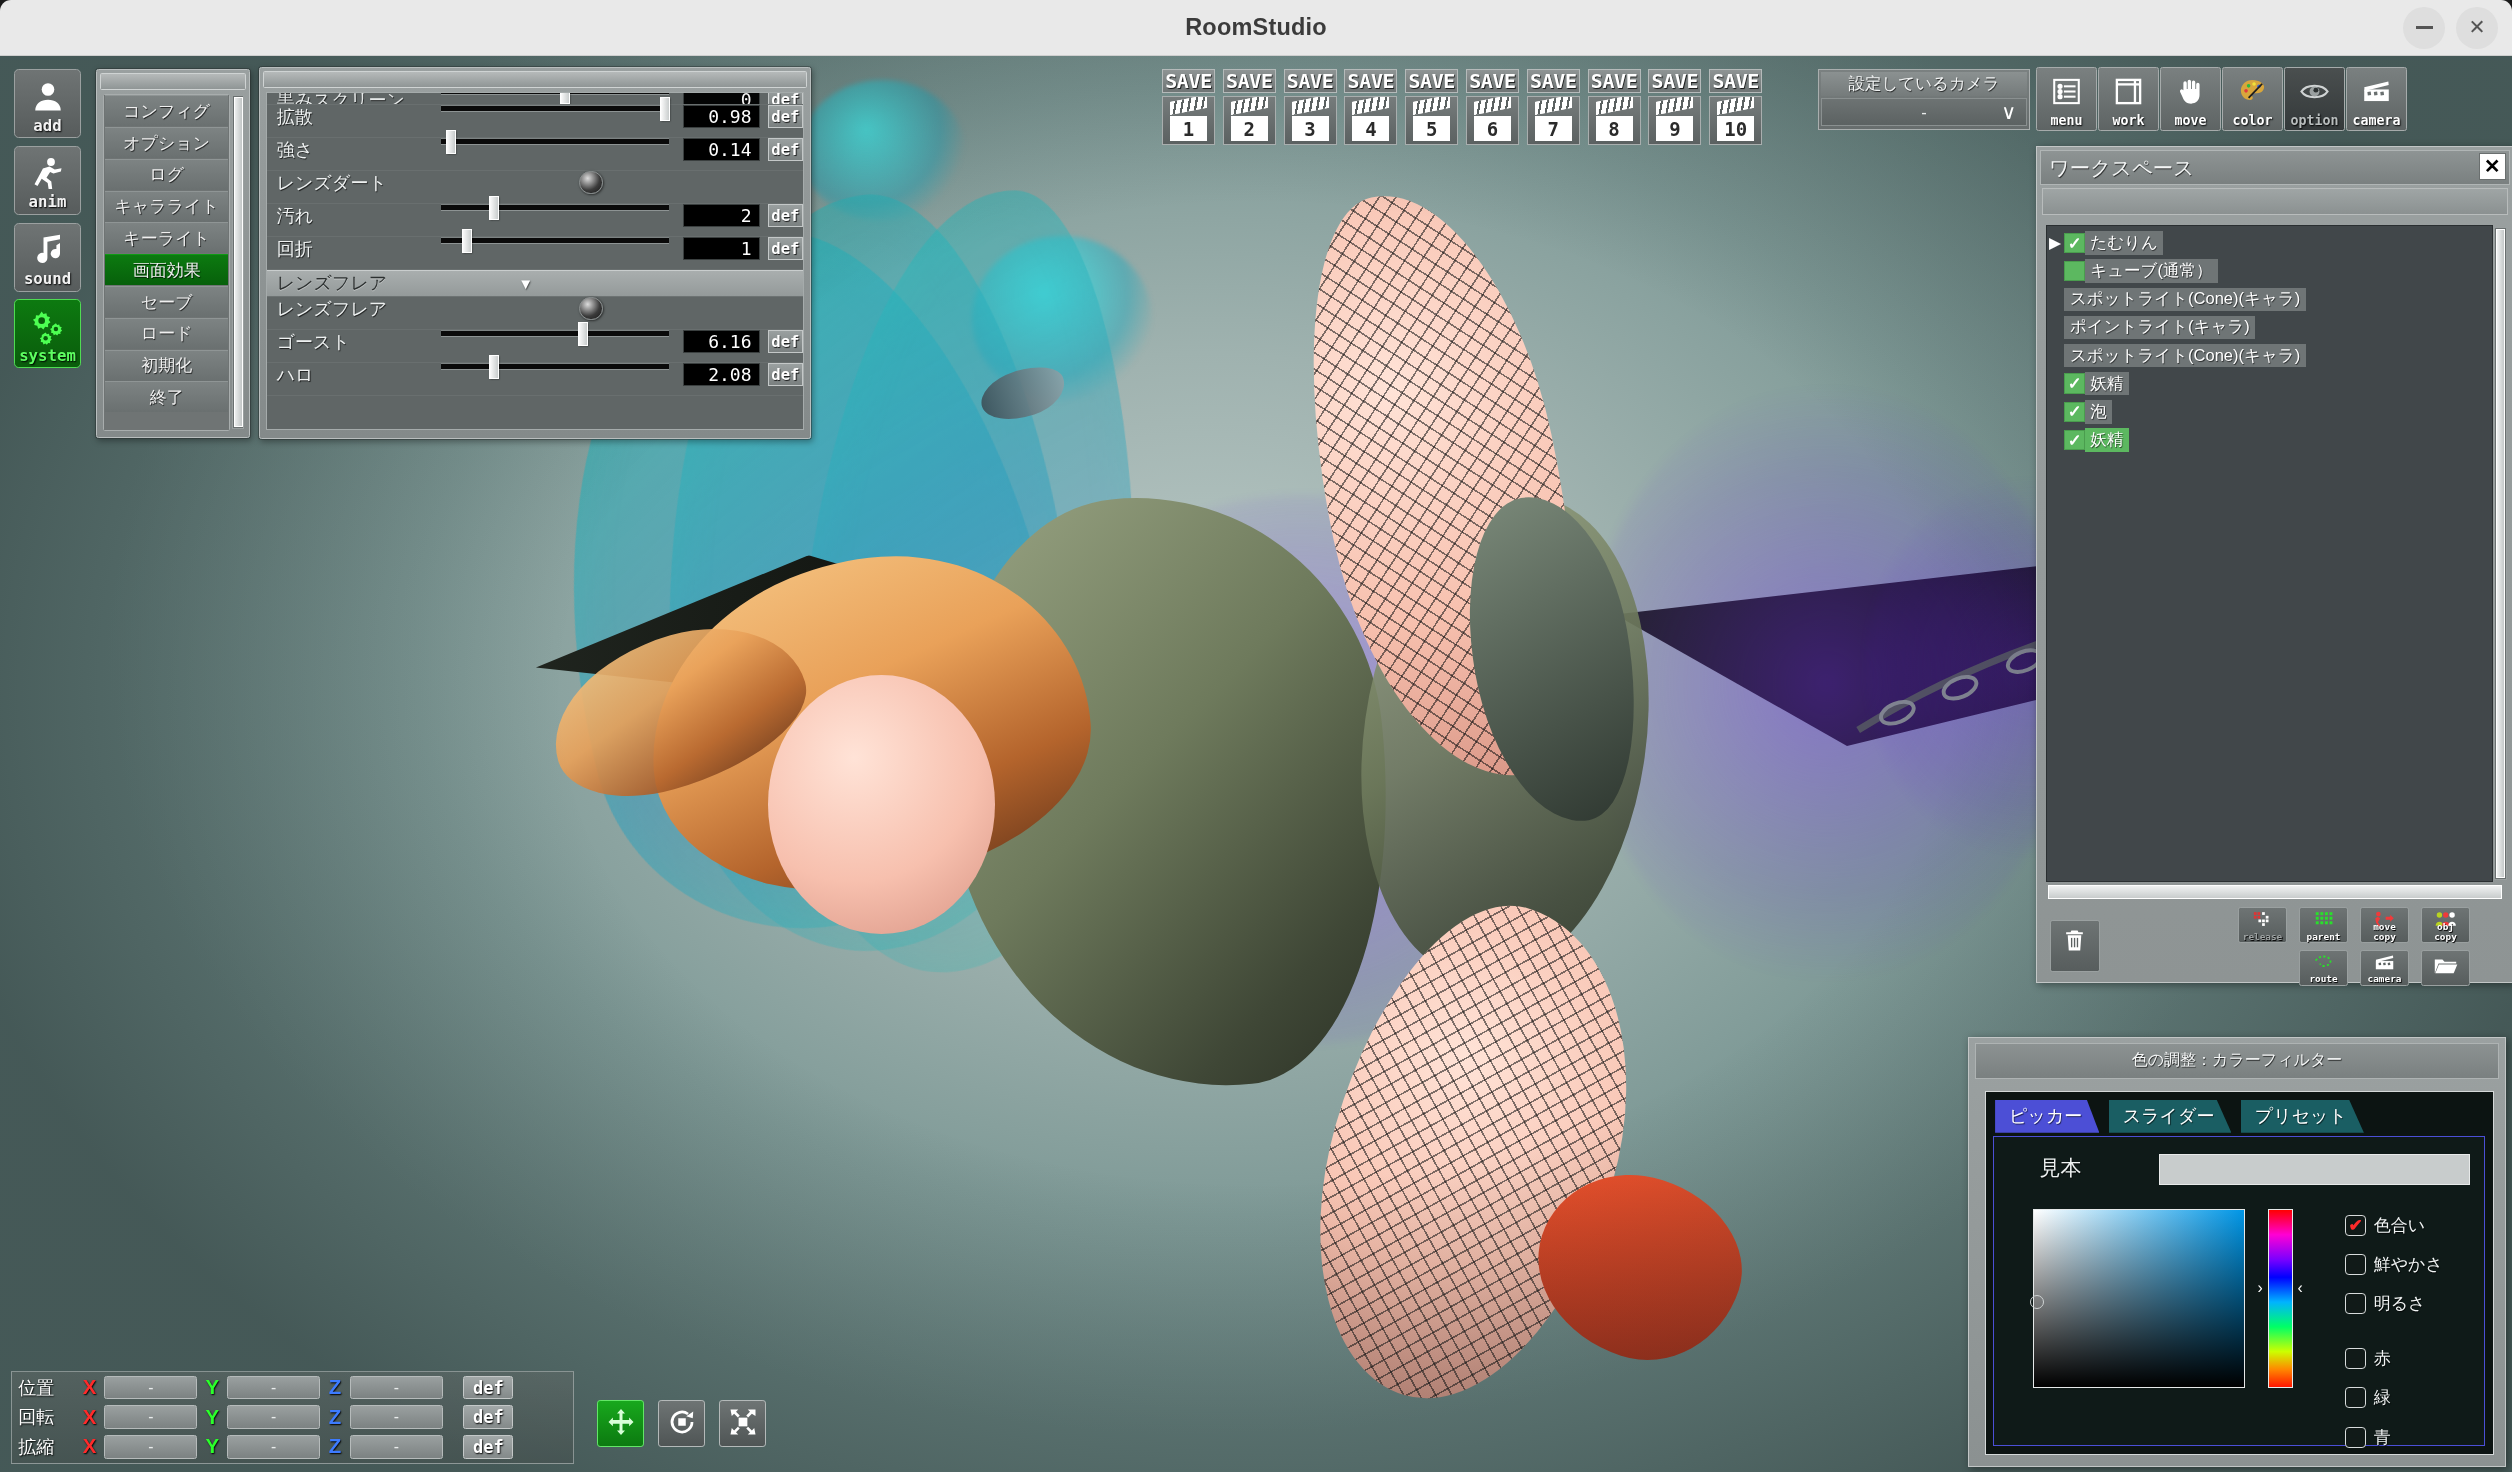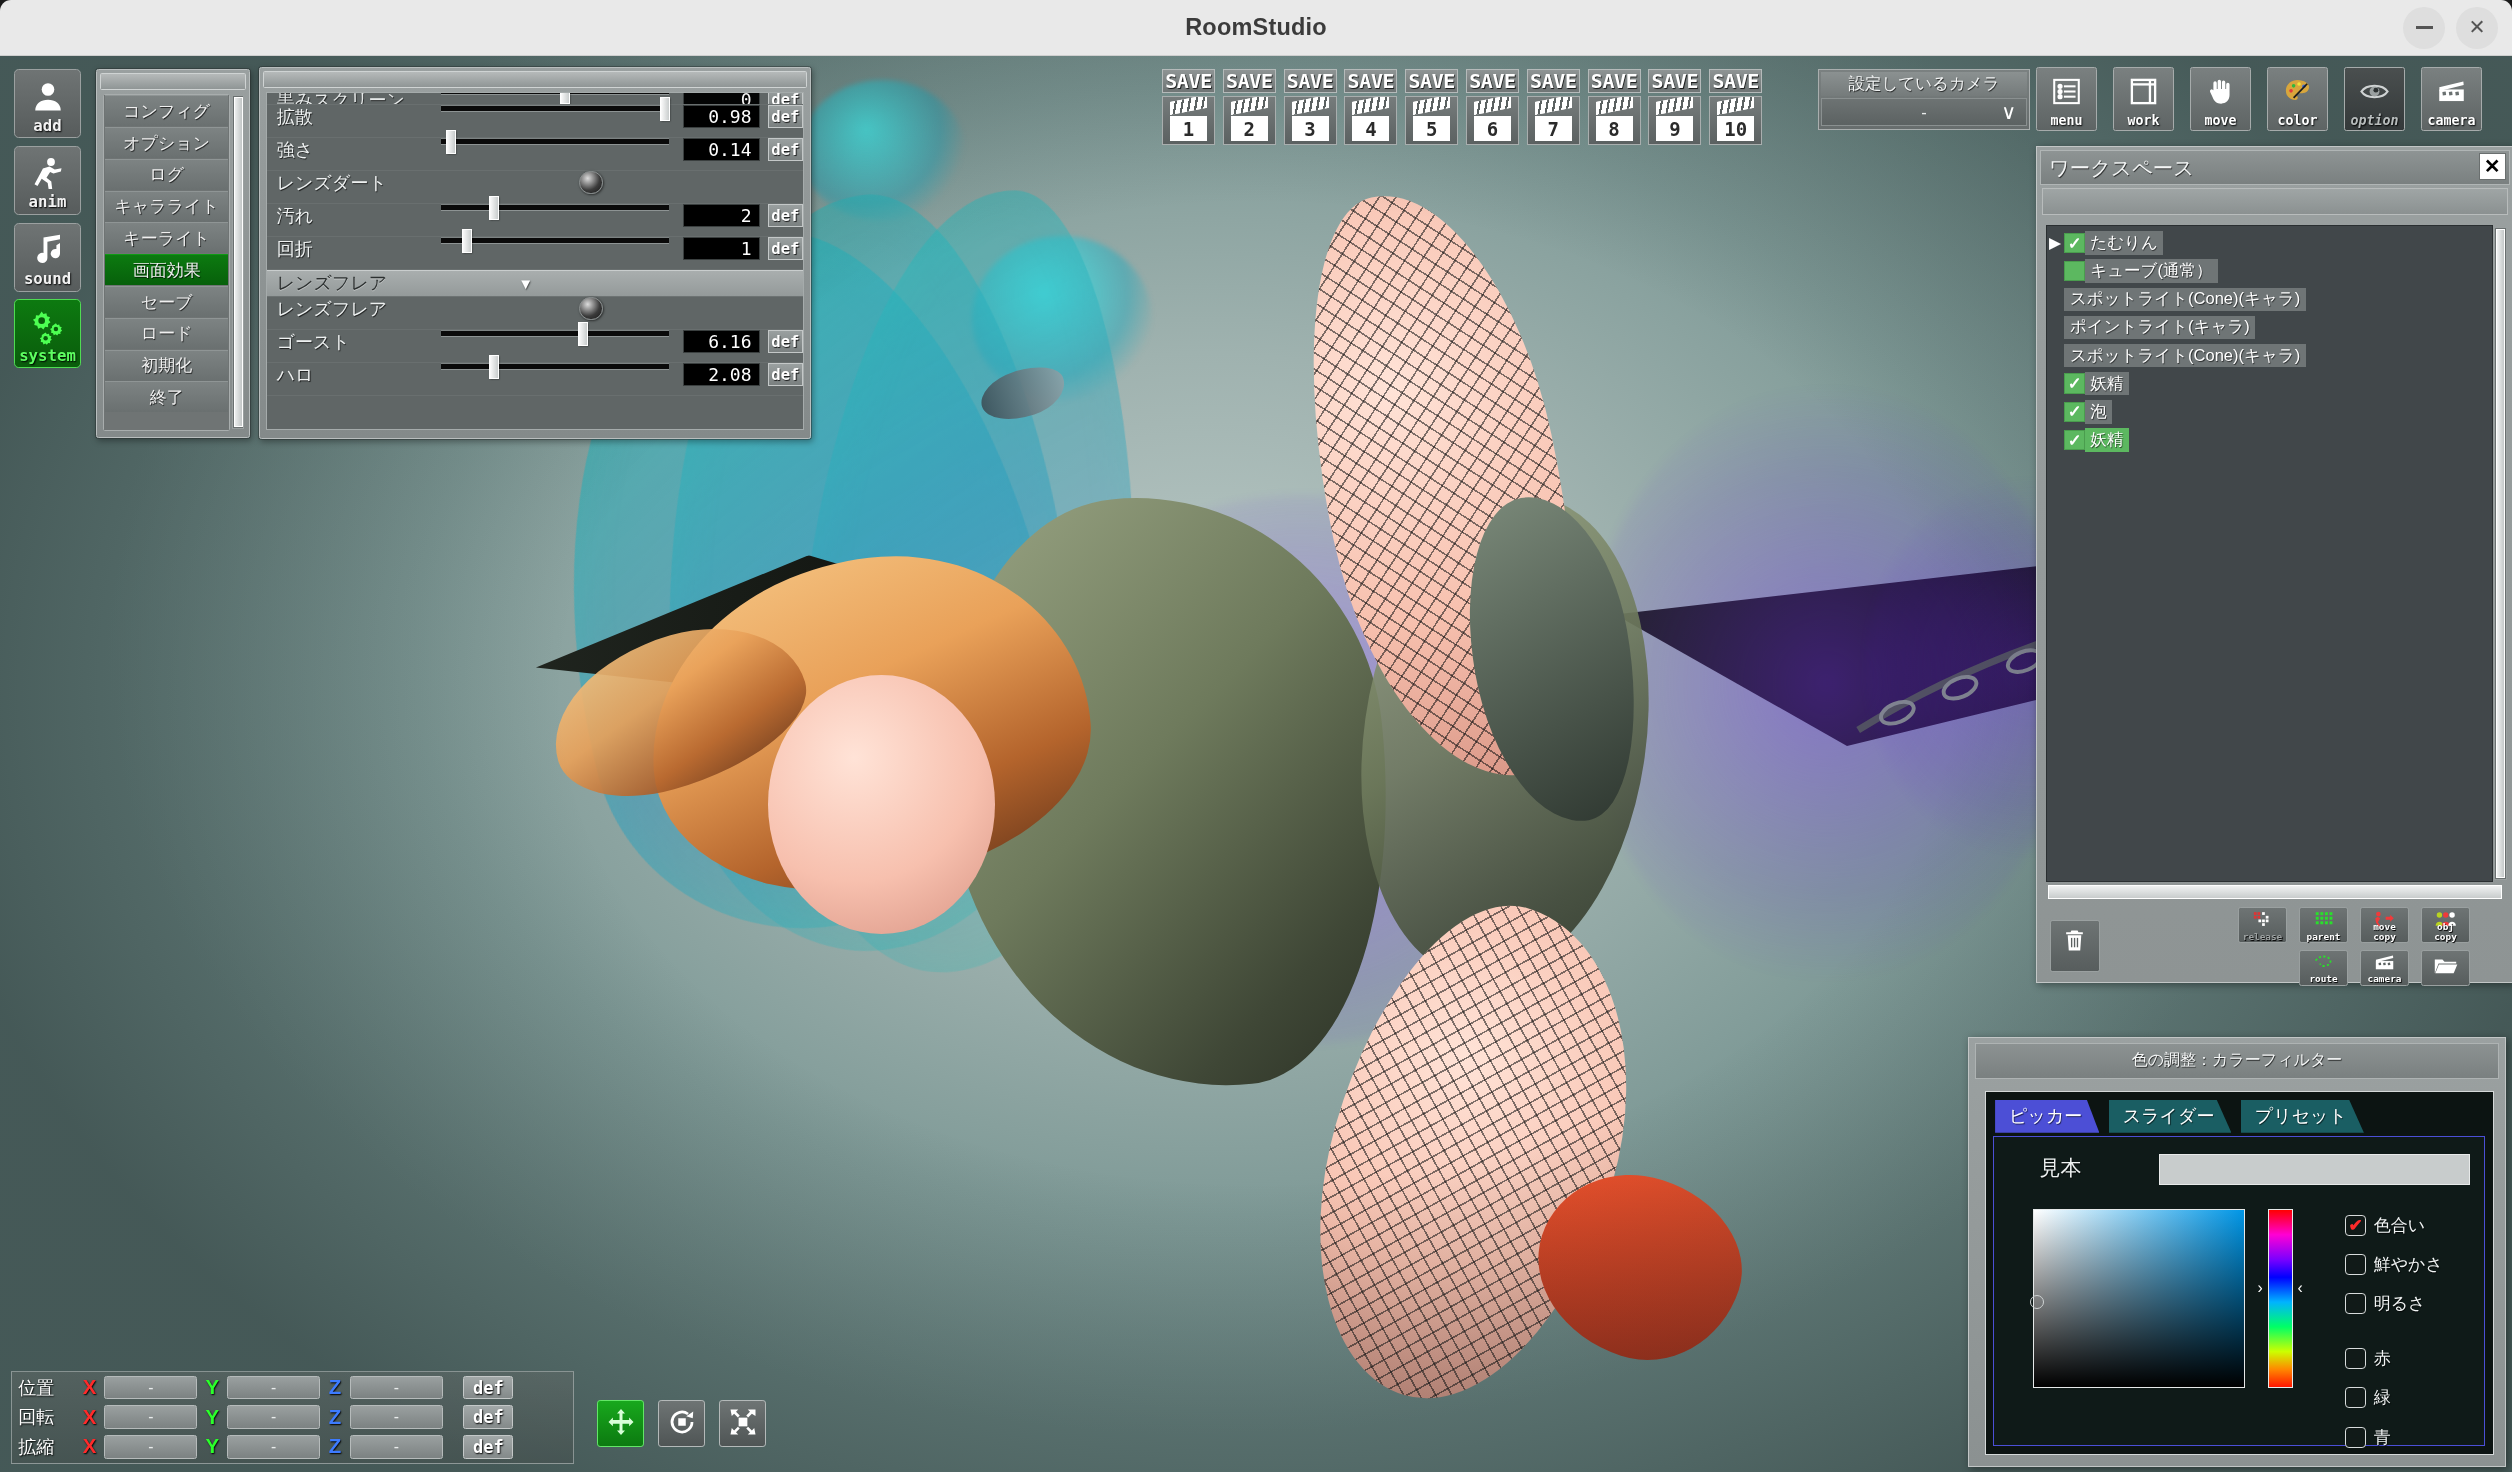--- a/index.html
+++ b/index.html
@@ -234,28 +234,28 @@
   }
   #camsel .cs-value{
     margin-top:2.4px; height:28px; background:linear-gradient(180deg,#6d7373,#5c6262);
     border:0.8px solid #8a9090; position:relative;
     display:flex; align-items:center; justify-content:center;
     color:#e9ecec; font-size:16.5px;
   }
   #camsel .cs-value .chev{ position:absolute; right:9.4px; color:#fff; font-size:20.4px; line-height:1; }
 
   
-  #tools{ position:absolute; left:2036px; top:67px; display:flex; gap:16px; }
+  #tools{ position:absolute; left:2036px; top:67px; display:flex; gap:1px; }
   .toolbtn{
     width:61px; height:64px; position:relative;
     background:linear-gradient(180deg,#7a8080,#5e6464);
     border:0.8px solid #a6abab; border-radius:2.4px;
     display:flex; align-items:center; justify-content:center; color:#fff;
   }
-  .toolbtn.dark{ background:linear-gradient(180deg,#4a4f4f,#34393a);font-style:italic; }
+  .toolbtn.dark{ background:linear-gradient(180deg,#4a4f4f,#34393a); }
   .toolbtn .tglyph{ font-size:31px; line-height:1; margin-bottom:9.4px; }
   .toolbtn .tcap{
     position:absolute; left:0; right:0; bottom:1.6px; text-align:center;
     font-family:"DejaVu Sans Mono", monospace; font-size:13.3px; font-weight:bold;
     color:#fff; text-shadow:0.8px 0.8px 1.6px #000;
   }
   .toolbtn.dark .tcap{ color:#b8bdbd; }
 
   
   #workspace{

